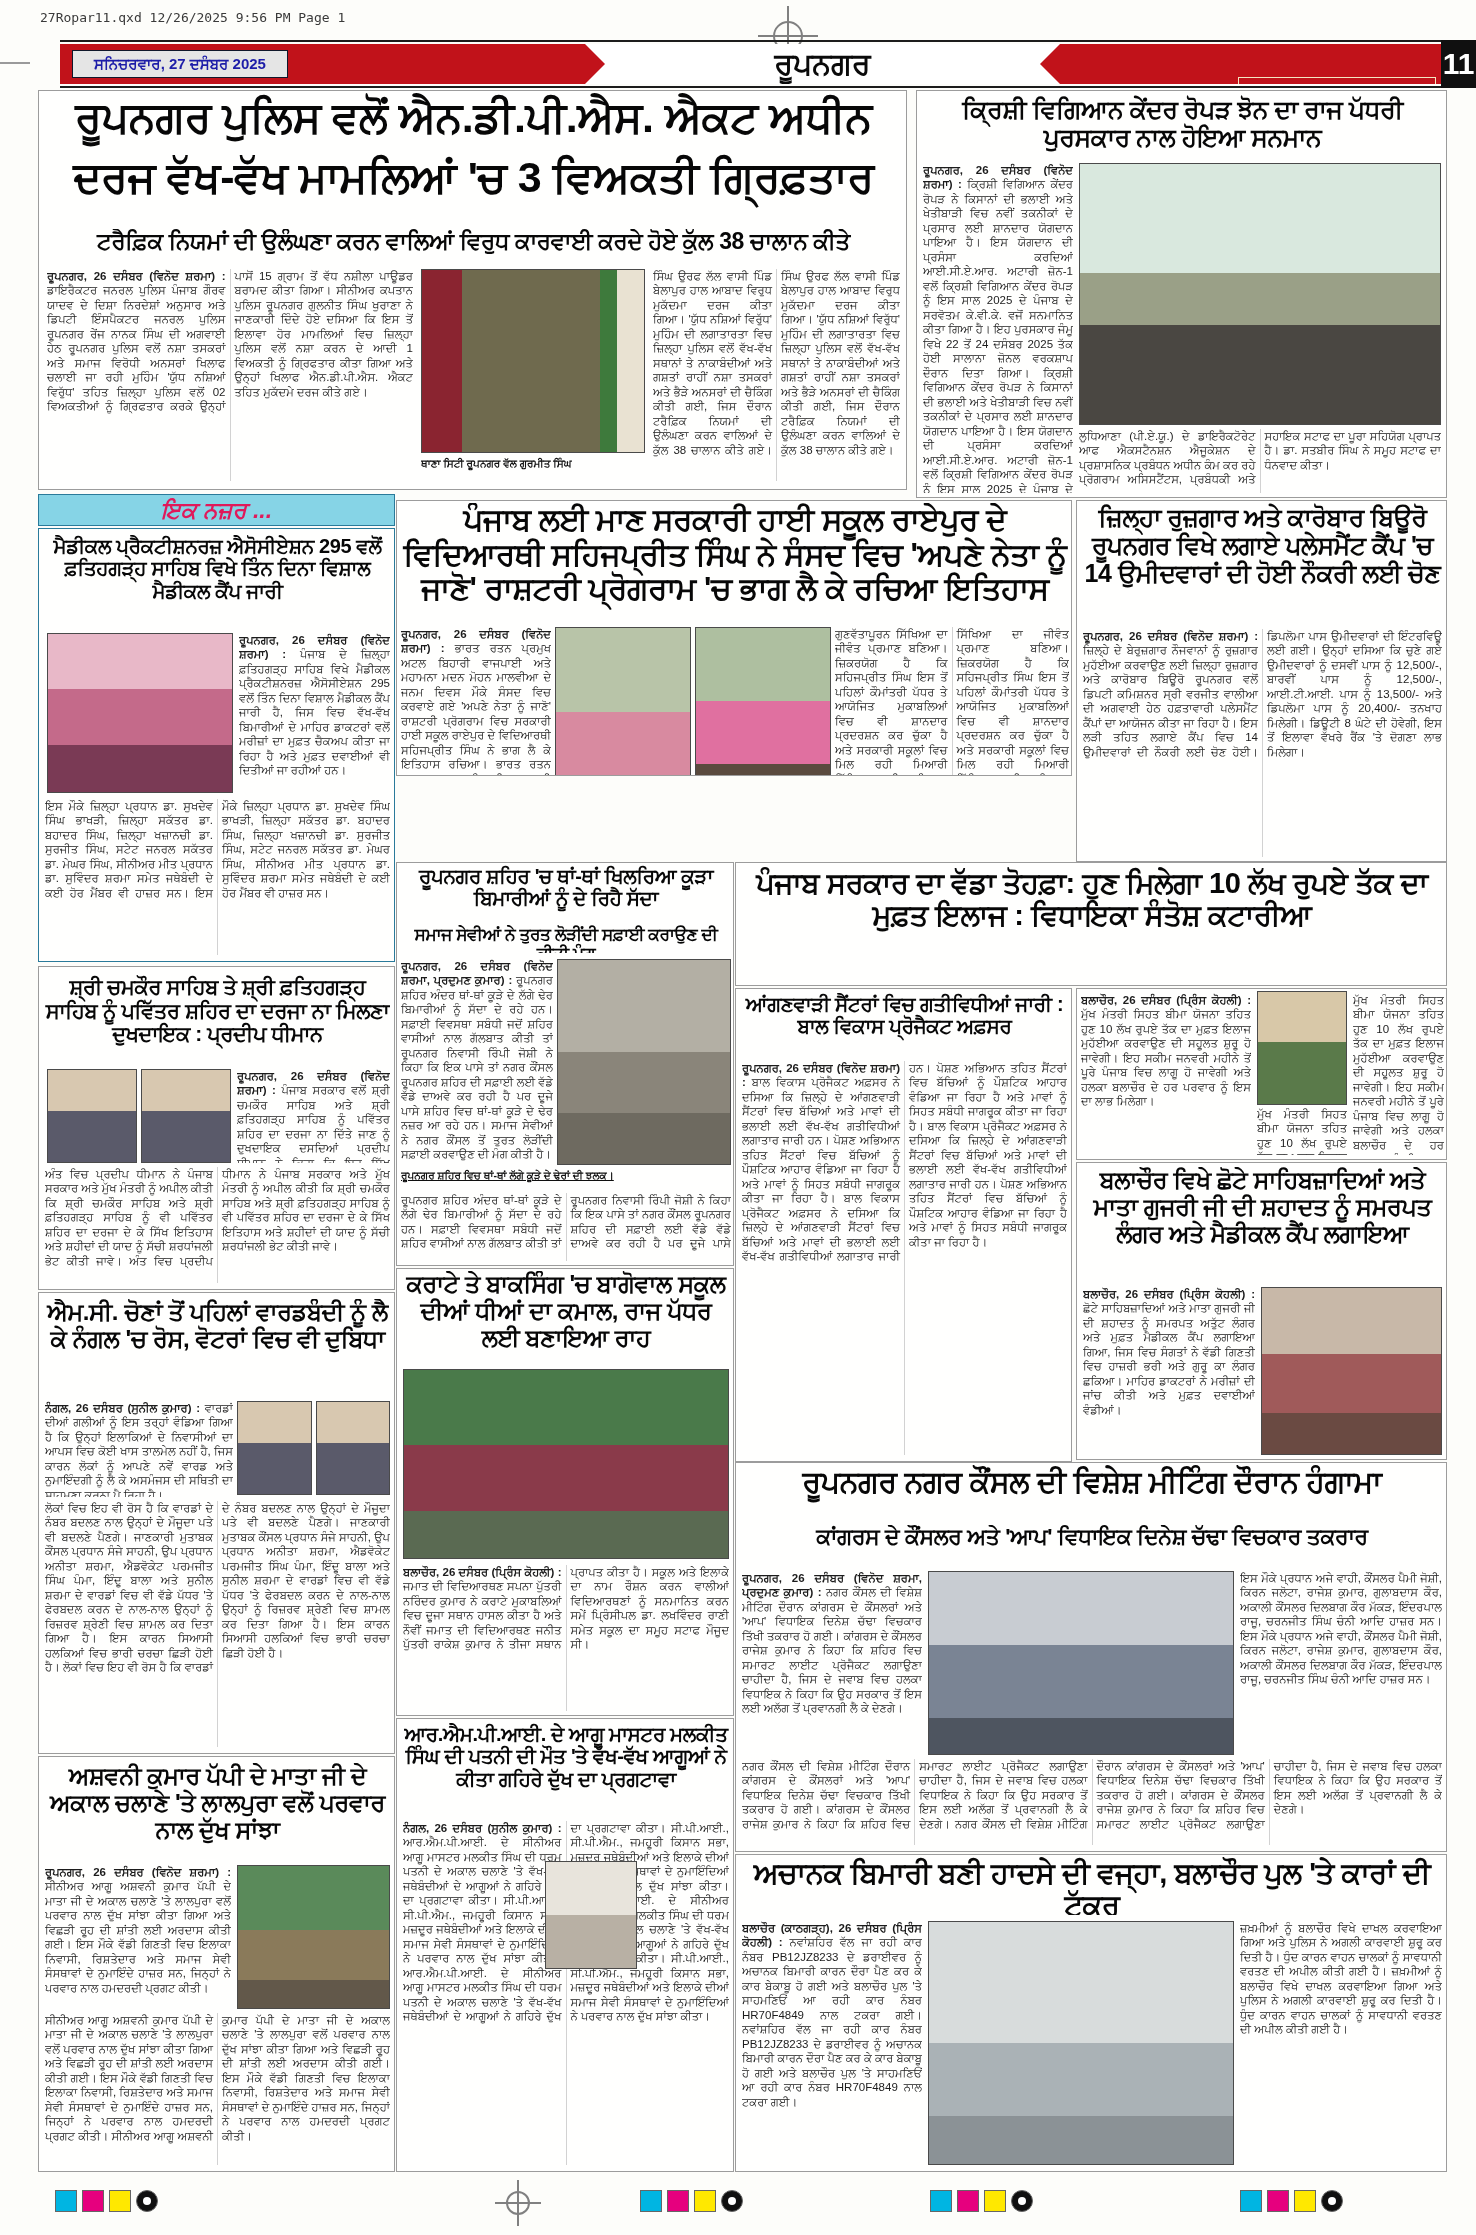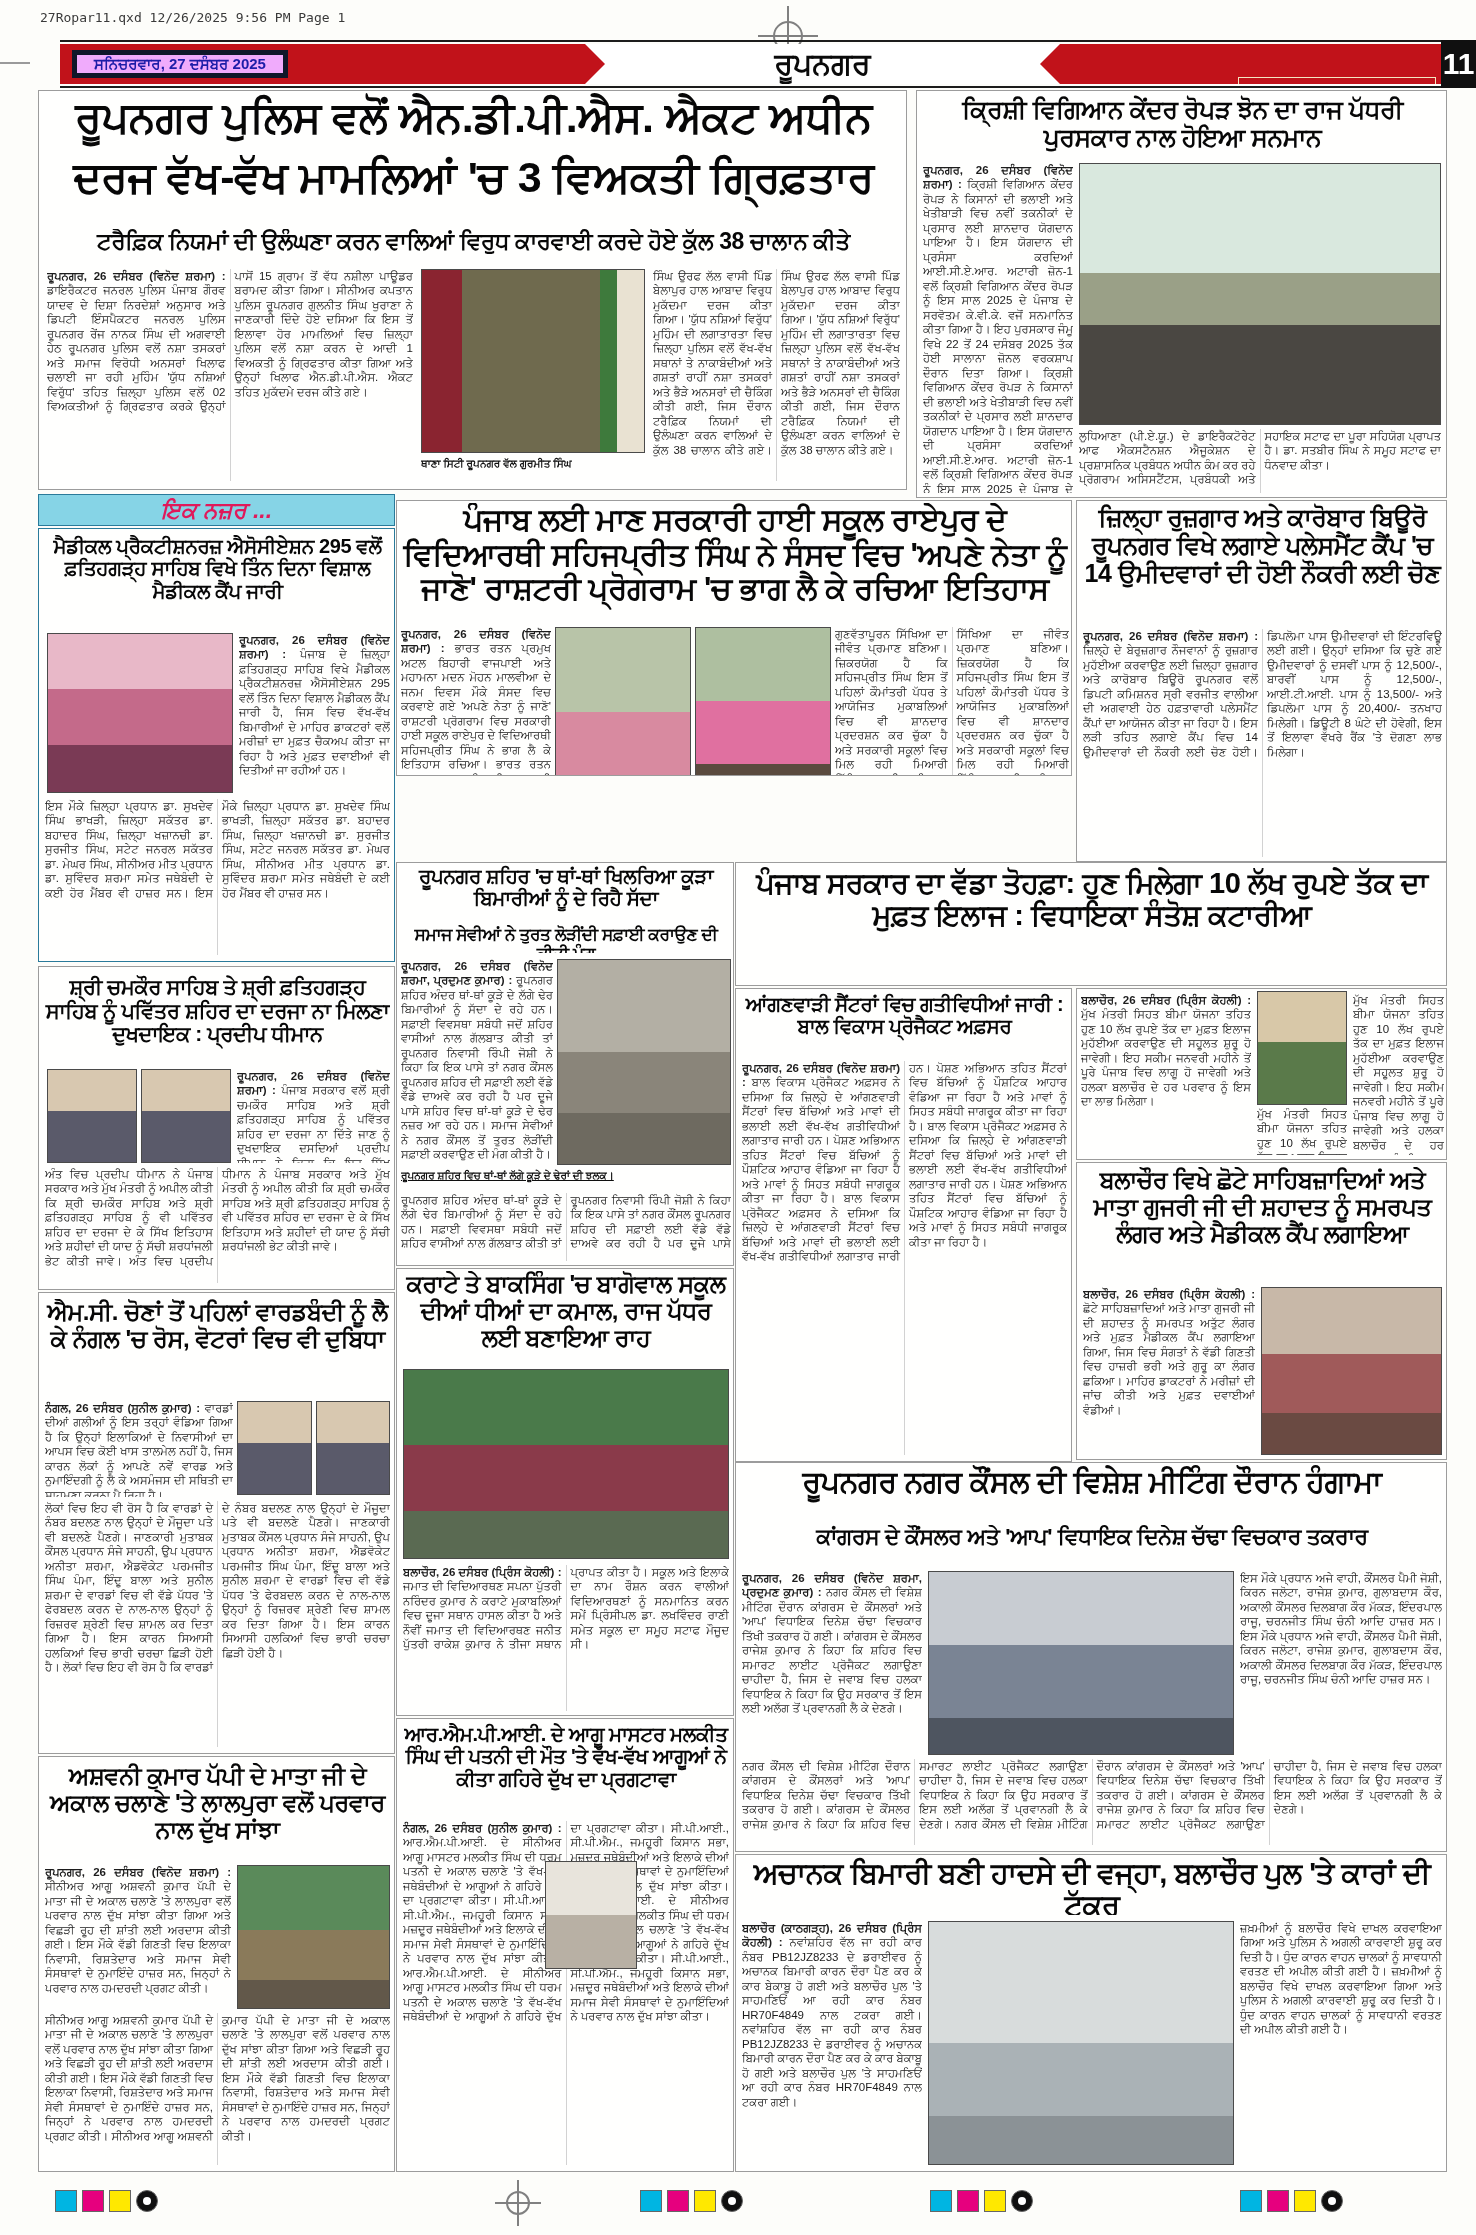--- a/index.html
+++ b/index.html
@@ -10,21 +10,21 @@
   .hl{font-weight:900;color:#070707;text-align:center;line-height:1.12;letter-spacing:-0.4px;}
   .bt{font-size:11.5px;line-height:1.26;text-align:justify;color:#1c1c1c;}
   .dl{font-weight:700;}
   .cols2{column-count:2;column-gap:9px;column-rule:1px solid #d2d2d2;}
   .cols4{column-count:4;column-gap:9px;column-rule:1px solid #d2d2d2;}
   .cap{font-size:10.5px;font-weight:700;color:#101010;line-height:1.2;overflow:hidden;}
   .ph{border:1px solid #4a4a4a;}
   .slug{font-family:"DejaVu Sans Mono", monospace;font-size:13px;color:#3a3a3a;}
   .rule{background:#1c1c1c;}
   .band{background:var(--masthead_red,#c1121a);}
-  .dateBox{background:#f0abfc;border:5px solid #0f172a;color:var(--date_blue,#1d1da8);
+  .dateBox{background:#e5e5e5;border:1px solid #0f172a;color:var(--date_blue,#1d1da8);
            font-weight:800;font-size:15px;display:flex;align-items:center;justify-content:center;}
   .citySeg{background:#fff;display:flex;align-items:center;justify-content:center;
            clip-path:polygon(0 0,100% 0,calc(100% - 20px) 50%,100% 100%,0 100%,20px 50%);}
   .cityLbl{font-size:30px;font-weight:900;color:#0a0a0a;}
   .paperBox{border:1.5px solid #f3e6c2;color:#fffdf0;font-weight:900;font-size:20px;
             display:flex;align-items:center;justify-content:center;text-shadow:1px 1px 0 #7a0a0a;}
   .pageNumBox{background:#101010;color:#fff;font-weight:900;font-size:30px;
               display:flex;align-items:center;justify-content:center;}
   .ikBar{background:var(--iknazar_bg,#86d4e6);border:1px solid #2a7a9a;display:flex;align-items:center;justify-content:center;
          color:var(--iknazar_text,#e0195a);font-weight:900;font-style:italic;font-size:23px;}

